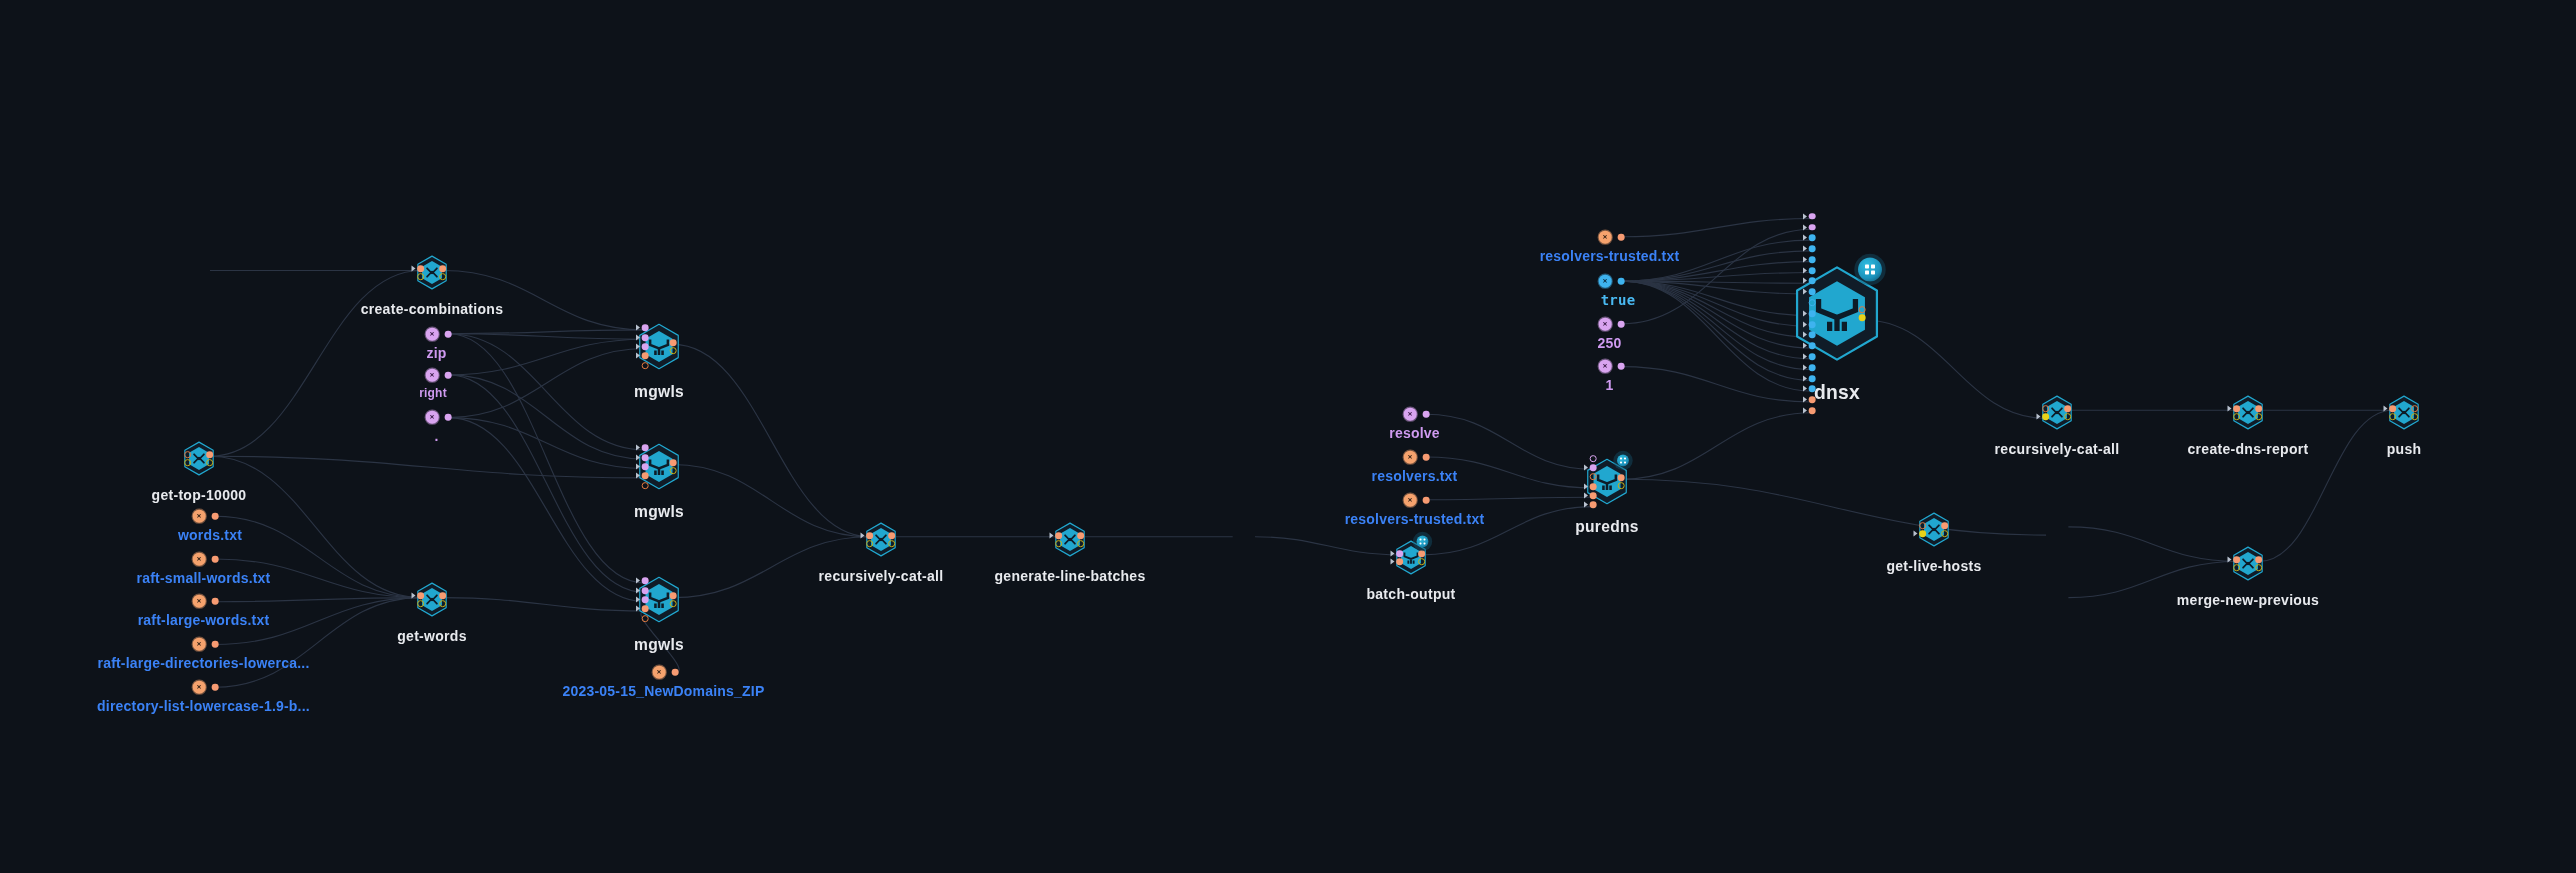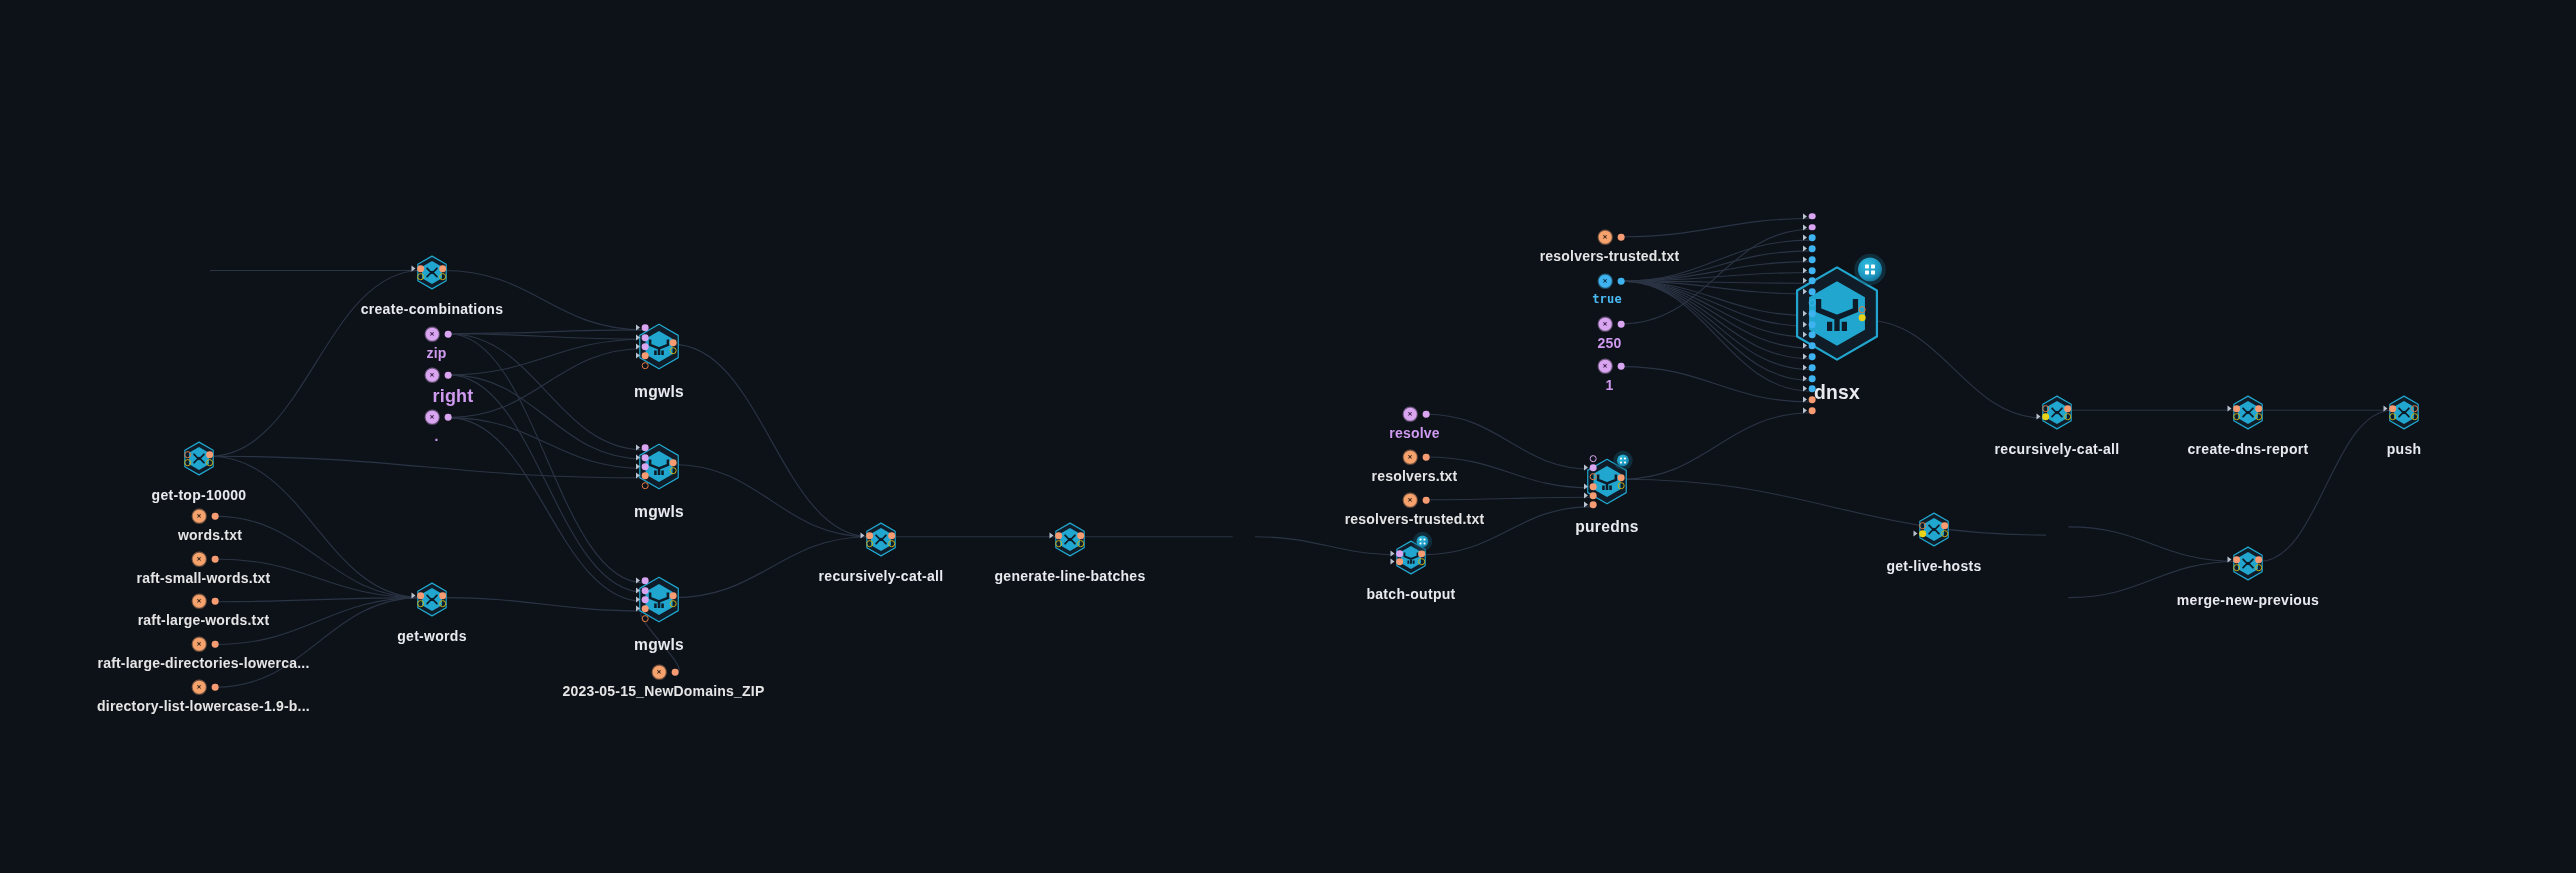--- a/index.html
+++ b/index.html
@@ -44,21 +44,21 @@
   .param .pico{position:absolute;left:0;top:0;transform:translate(-50%,-50%);
     width:12.6px;height:12.6px;border-radius:50%;display:flex;align-items:center;
     justify-content:center;font-size:6.7px;line-height:1;font-weight:700;}
   .param .pdot{position:absolute;top:0;transform:translate(-50%,-50%);
     width:6.7px;height:6.7px;border-radius:50%;}
   .param .ptxt{position:absolute;left:0;top:11px;transform:translateX(-50%);
     white-space:nowrap;font-weight:600;letter-spacing:0.2px;}
 
   .t-orange .pico{background:#f5a26d;color:#22160e;box-shadow:0 0 0 1.1px rgba(245,162,109,.45);}
   .t-orange .pdot{background:#f79b72;}
-  .t-orange .ptxt{color:#e5e5e5;}
+  .t-orange .ptxt{color:#3b82f6;}
   .t-purple .pico{background:#d9a4f0;color:#2a0f36;box-shadow:0 0 0 1.1px rgba(217,164,240,.45);}
   .t-purple .pdot{background:#d9a4f0;}
   .t-purple .ptxt{color:#cf9af0;}
   .t-blue .pico{background:#3eb3ef;color:#06202e;box-shadow:0 0 0 1.1px rgba(62,179,239,.45);}
   .t-blue .pdot{background:#3eb3ef;}
   .t-blue .ptxt{color:#49b9f2;font-family:"DejaVu Sans Mono",monospace;}
 
   
   .badge{position:absolute;transform:translate(-50%,-50%);border-radius:50%;
     display:flex;align-items:center;justify-content:center;
@@ -308,21 +308,21 @@
         </g>
       </svg><div class="nlabel" style="top: 89px; font-size: 14px;">merge-new-previous</div><div class="port p-dot c-orange" style="left: 46px; top: 57px;"></div><div class="arrow" style="left: 39px; top: 57px;"></div><div class="port p-ring r-yellow" style="left: 46px; top: 65px;"></div><div class="port p-dot c-orange" style="left: 68px; top: 57px;"></div><div class="port p-ring r-yellow" style="left: 68px; top: 65px;"></div></div>
     <div class="param t-purple" style="left: 432px; top: 334px;">
       <span class="pico" style="font-size: 6px;">✕</span>
       <span class="pdot" style="left: 16.4px;"></span>
       <span class="ptxt" style="font-size: 14px; left: 4.5px;">zip</span>
     </div>
     <div class="param t-purple" style="left: 432px; top: 375px;">
       <span class="pico" style="font-size: 6px;">✕</span>
       <span class="pdot" style="left: 16.4px;"></span>
-      <span class="ptxt" style="font-size: 18px; left: 21px;">right</span>
+      <span class="ptxt" style="font-size: 12px; left: 1px;">right</span>
     </div>
     <div class="param t-purple" style="left: 432px; top: 417px;">
       <span class="pico" style="font-size: 6px;">✕</span>
       <span class="pdot" style="left: 16.4px;"></span>
       <span class="ptxt" style="font-size: 14px; left: 4.5px;">.</span>
     </div>
     <div class="param t-orange" style="left: 199px; top: 516px;">
       <span class="pico" style="font-size: 6px;">✕</span>
       <span class="pdot" style="left: 16.4px;"></span>
       <span class="ptxt" style="font-size: 14px; left: 11px;">words.txt</span>
@@ -368,21 +368,21 @@
       <span class="ptxt" style="font-size: 14px; left: 4.5px;">resolvers-trusted.txt</span>
     </div>
     <div class="param t-orange" style="left: 1605px; top: 237px;">
       <span class="pico" style="font-size: 6px;">✕</span>
       <span class="pdot" style="left: 16.4px;"></span>
       <span class="ptxt" style="font-size: 14px; left: 4.5px;">resolvers-trusted.txt</span>
     </div>
     <div class="param t-blue" style="left: 1605px; top: 281px;">
       <span class="pico" style="font-size: 6px;">✕</span>
       <span class="pdot" style="left: 16.4px;"></span>
-      <span class="ptxt" style="font-size: 12px; left: 2px;">true</span>
+      <span class="ptxt" style="font-size: 14px; left: 13px;">true</span>
     </div>
     <div class="param t-purple" style="left: 1605px; top: 324px;">
       <span class="pico" style="font-size: 6px;">✕</span>
       <span class="pdot" style="left: 16.4px;"></span>
       <span class="ptxt" style="font-size: 14px; left: 4.5px;">250</span>
     </div>
     <div class="param t-purple" style="left: 1605px; top: 366px;">
       <span class="pico" style="font-size: 6px;">✕</span>
       <span class="pdot" style="left: 16.4px;"></span>
       <span class="ptxt" style="font-size: 14px; left: 4.5px;">1</span>

